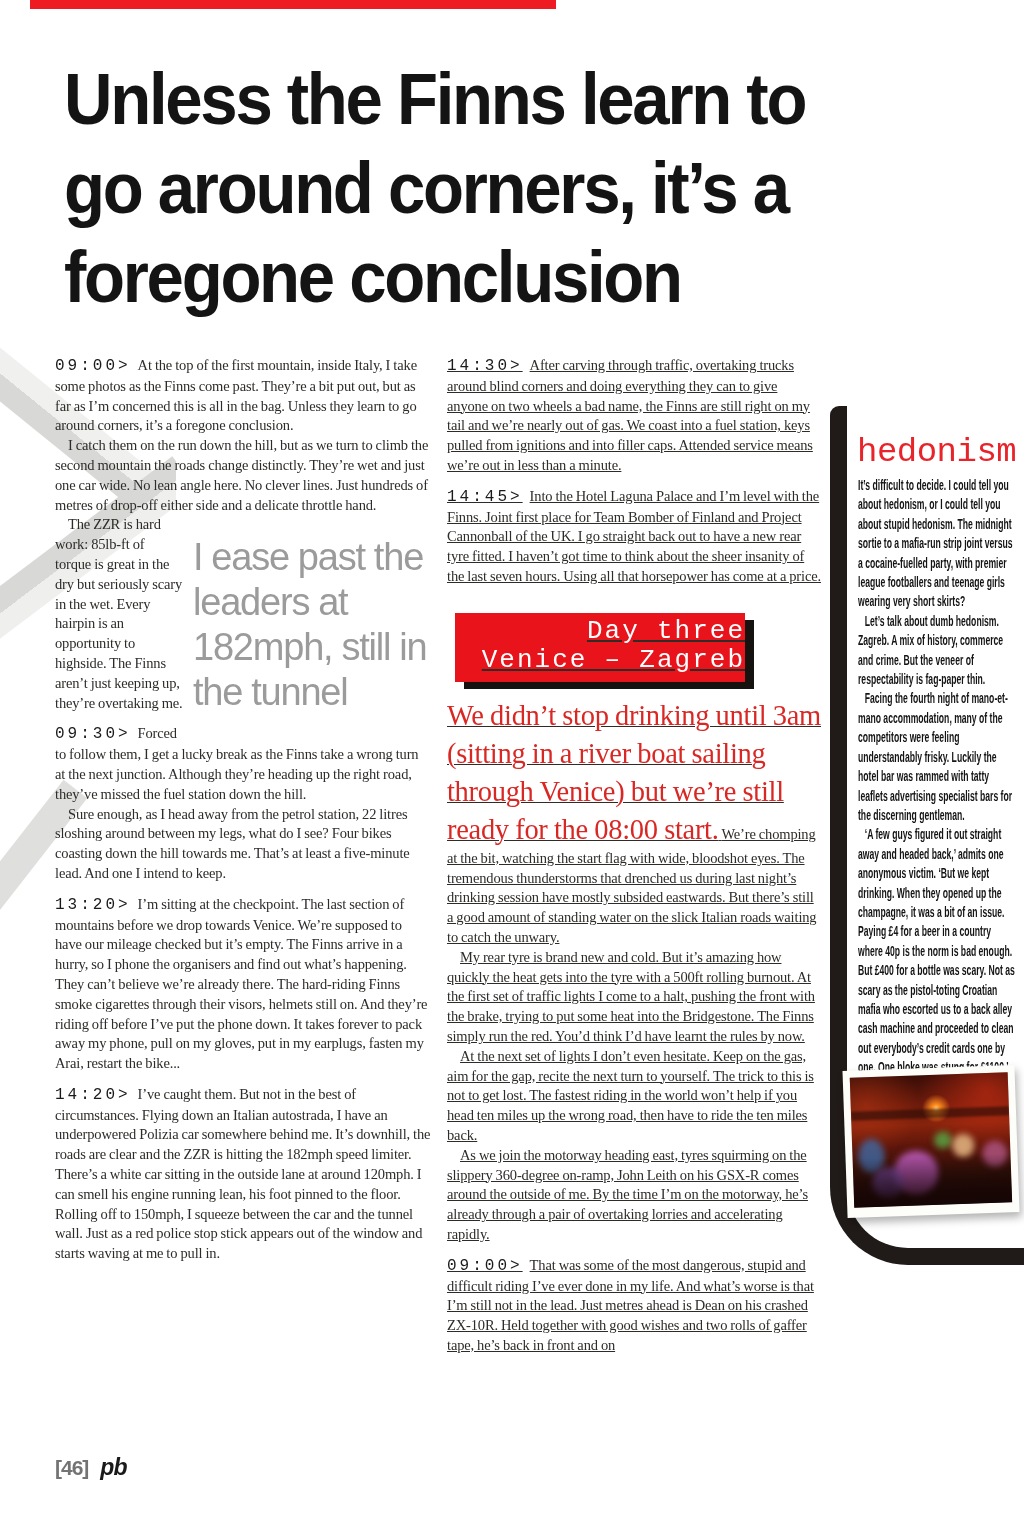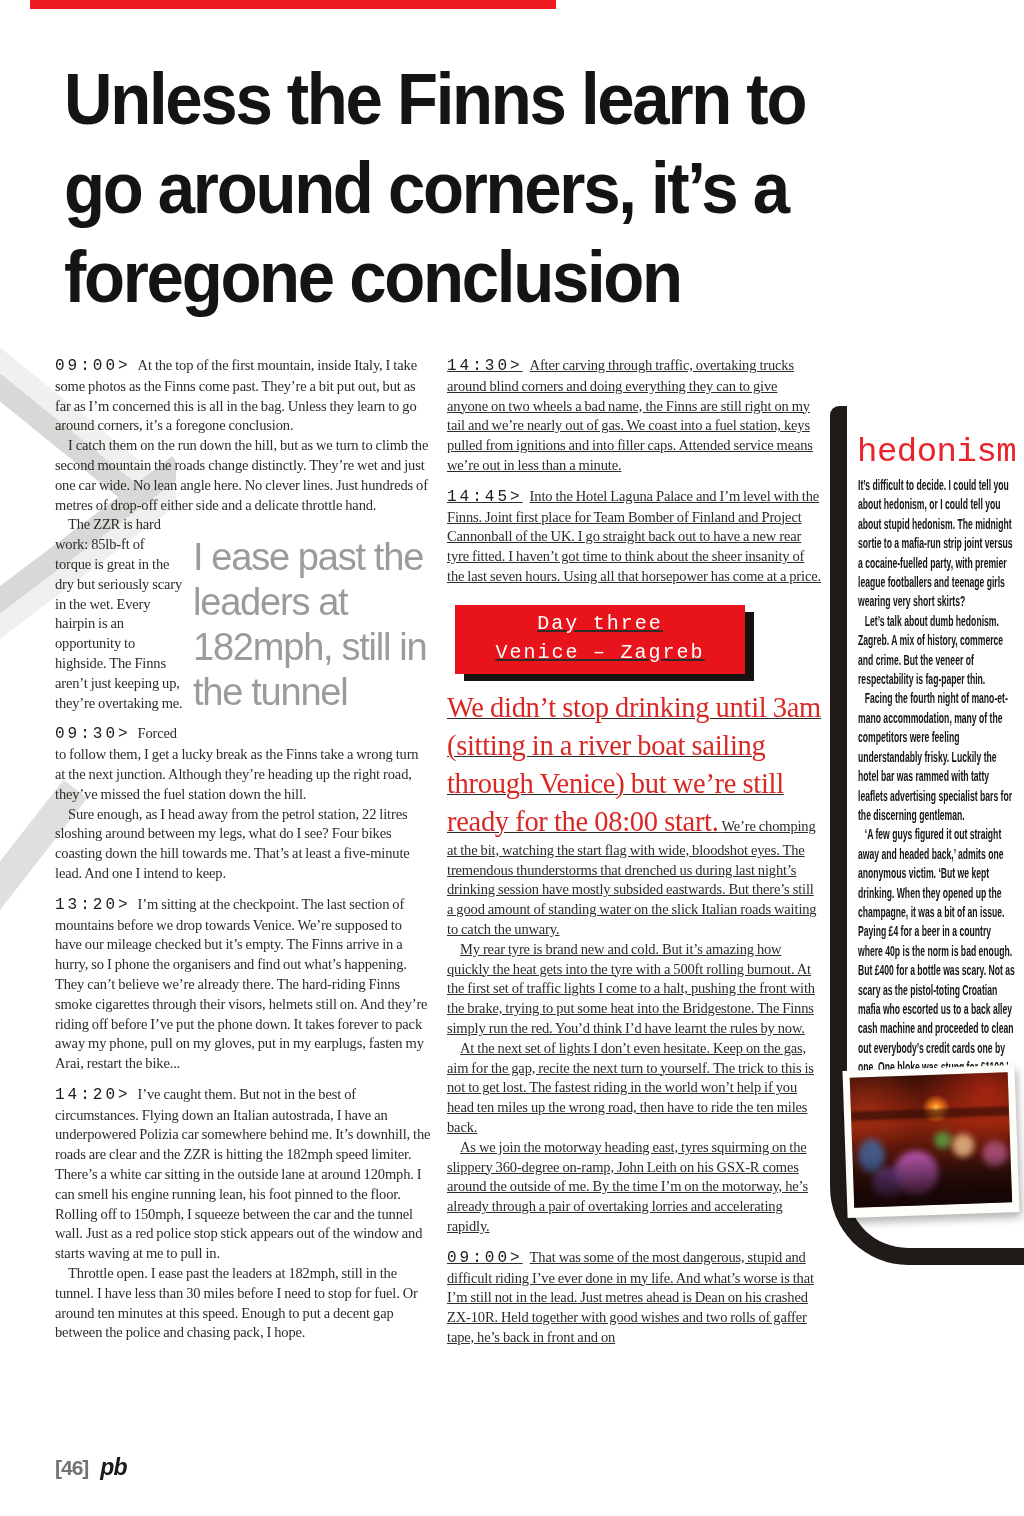--- a/index.html
+++ b/index.html
@@ -44,23 +44,23 @@
 
   
   .pullquote {
     float:right; width:238px; margin:20px 0 10px 10px;
     font-family:"Liberation Sans", sans-serif; font-weight:normal;
     font-size:38px; line-height:45px; letter-spacing:-1.2px; color:#9b9b9b;
   }
 
   
   .day-banner {
-    margin:18px 0 15px 8px; width:290px; padding:4px 0 7px;
-    background:#e8131b; color:#ffffff; text-align:center;
-    font-family:"Liberation Mono", monospace; font-size:20px; line-height:29px;
+    margin:26px 0 15px 8px; width:290px; padding:4px 0 7px;
+    background:#e8131b; color:#ffffff; text-align:right;
+    font-family:"Liberation Mono", monospace; font-size:26px; line-height:29px;
     letter-spacing:2px; box-shadow:9px 7px 0 0 #161210;
   }
 
   
   .lead { margin-top:2px; }
   .lead-red { font-size:28.5px; line-height:38px; color:#d92824; letter-spacing:-0.3px;margin-top:25px; }
 
   
   .sidebar-frame {
     position:absolute; left:830px; top:406px; width:180px; height:842px;
@@ -134,21 +134,20 @@
 
   <div class="col col1">
     <p class="ts-para first"><span class="ts">09:00&gt;</span><span>At the top of the first mountain, inside Italy, I take some photos as the Finns come past. They’re a bit put out, but as far as I’m concerned this is all in the bag. Unless they learn to go around corners, it’s a foregone conclusion.</span></p>
     <p class="indent"><span>I catch them on the run down the hill, but as we turn to climb the second mountain the roads change distinctly. They’re wet and just one car wide. No lean angle here. No clever lines. Just hundreds of metres of drop-off either side and a delicate throttle hand.</span></p>
     <div class="pullquote">I ease past the leaders at 182mph, still in the tunnel</div>
     <p class="indent"><span>The ZZR is hard work: 85lb-ft of torque is great in the dry but seriously scary in the wet. Every hairpin is an opportunity to highside. The Finns aren’t just keeping up, they’re overtaking me.</span></p>
     <p class="ts-para"><span class="ts">09:30&gt;</span><span>Forced to follow them, I get a lucky break as the Finns take a wrong turn at the next junction. Although they’re heading up the right road, they’ve missed the fuel station down the hill.</span></p>
     <p class="indent"><span>Sure enough, as I head away from the petrol station, 22 litres sloshing around between my legs, what do I see? Four bikes coasting down the hill towards me. That’s at least a five-minute lead. And one I intend to keep.</span></p>
     <p class="ts-para"><span class="ts">13:20&gt;</span><span>I’m sitting at the checkpoint. The last section of mountains before we drop towards Venice. We’re supposed to have our mileage checked but it’s empty. The Finns arrive in a hurry, so I phone the organisers and find out what’s happening. They can’t believe we’re already there. The hard-riding Finns smoke cigarettes through their visors, helmets still on. And they’re riding off before I’ve put the phone down. It takes forever to pack away my phone, pull on my gloves, put in my earplugs, fasten my Arai, restart the bike...</span></p>
     <p class="ts-para"><span class="ts">14:20&gt;</span><span>I’ve caught them. But not in the best of circumstances. Flying down an Italian autostrada, I have an underpowered Polizia car somewhere behind me. It’s downhill, the roads are clear and the ZZR is hitting the 182mph speed limiter. There’s a white car sitting in the outside lane at around 120mph. I can smell his engine running lean, his foot pinned to the floor. Rolling off to 150mph, I squeeze between the car and the tunnel wall. Just as a red police stop stick appears out of the window and starts waving at me to pull in.</span></p>
-    <p class="indent"><span>Throttle open. I ease past the leaders at 182mph, still in the tunnel. I have less than 30 miles before I need to stop for fuel. Or around ten minutes at this speed. Enough to put a decent gap between the police and chasing pack, I hope.</span></p>
   </div>
 
   <div class="col col2">
     <p class="ts-para first"><span class="ts">14:30&gt;</span><span>After carving through traffic, overtaking trucks around blind corners and doing everything they can to give anyone on two wheels a bad name, the Finns are still right on my tail and we’re nearly out of gas. We coast into a fuel station, keys pulled from ignitions and into filler caps. Attended service means we’re out in less than a minute.</span></p>
     <p class="ts-para"><span class="ts">14:45&gt;</span><span>Into the Hotel Laguna Palace and I’m level with the Finns. Joint first place for Team Bomber of Finland and Project Cannonball of the UK. I go straight back out to have a new rear tyre fitted. I haven’t got time to think about the sheer insanity of the last seven hours. Using all that horsepower has come at a price.</span></p>
 
     <div class="day-banner">
       <div>Day three</div>
       <div>Venice – Zagreb</div>
     </div>

